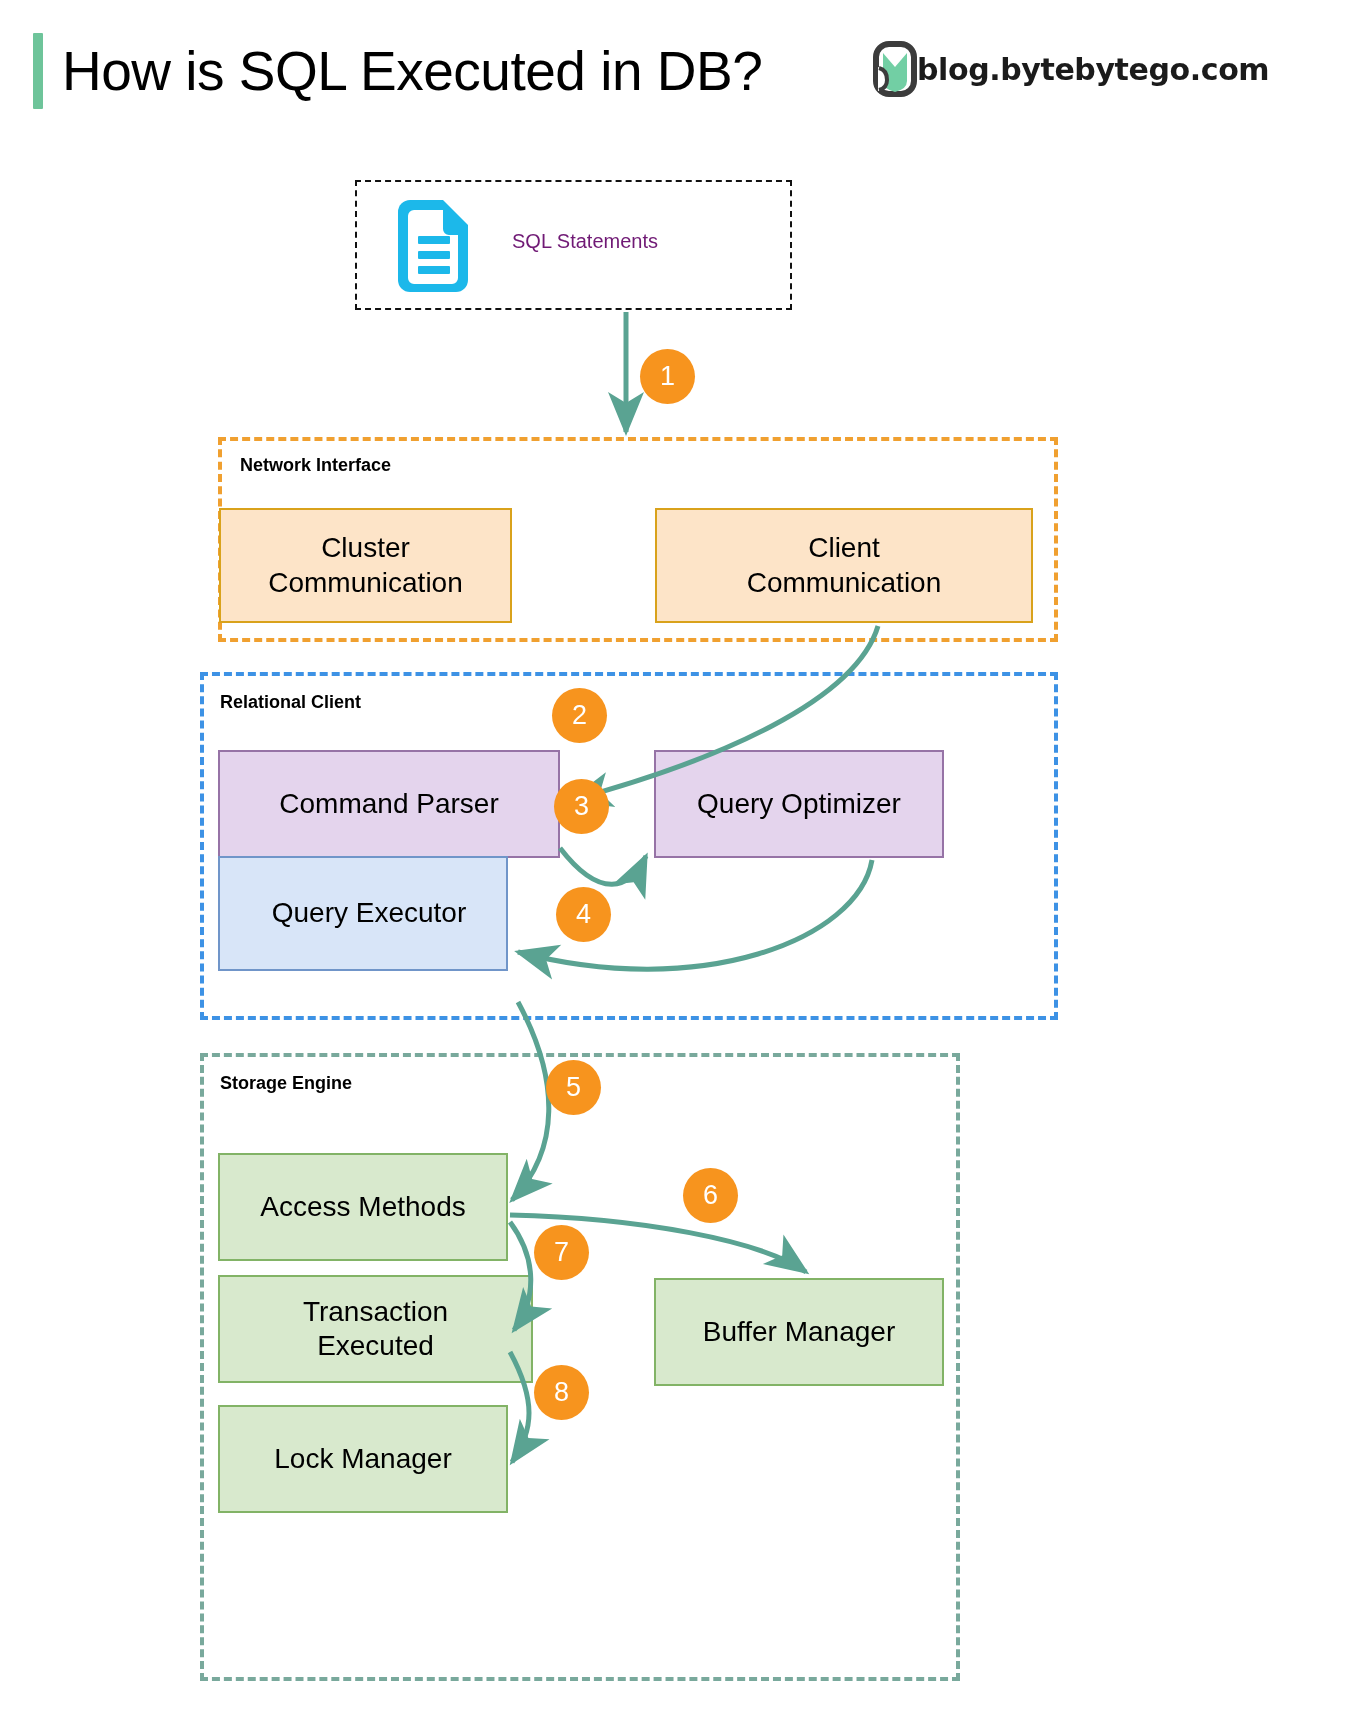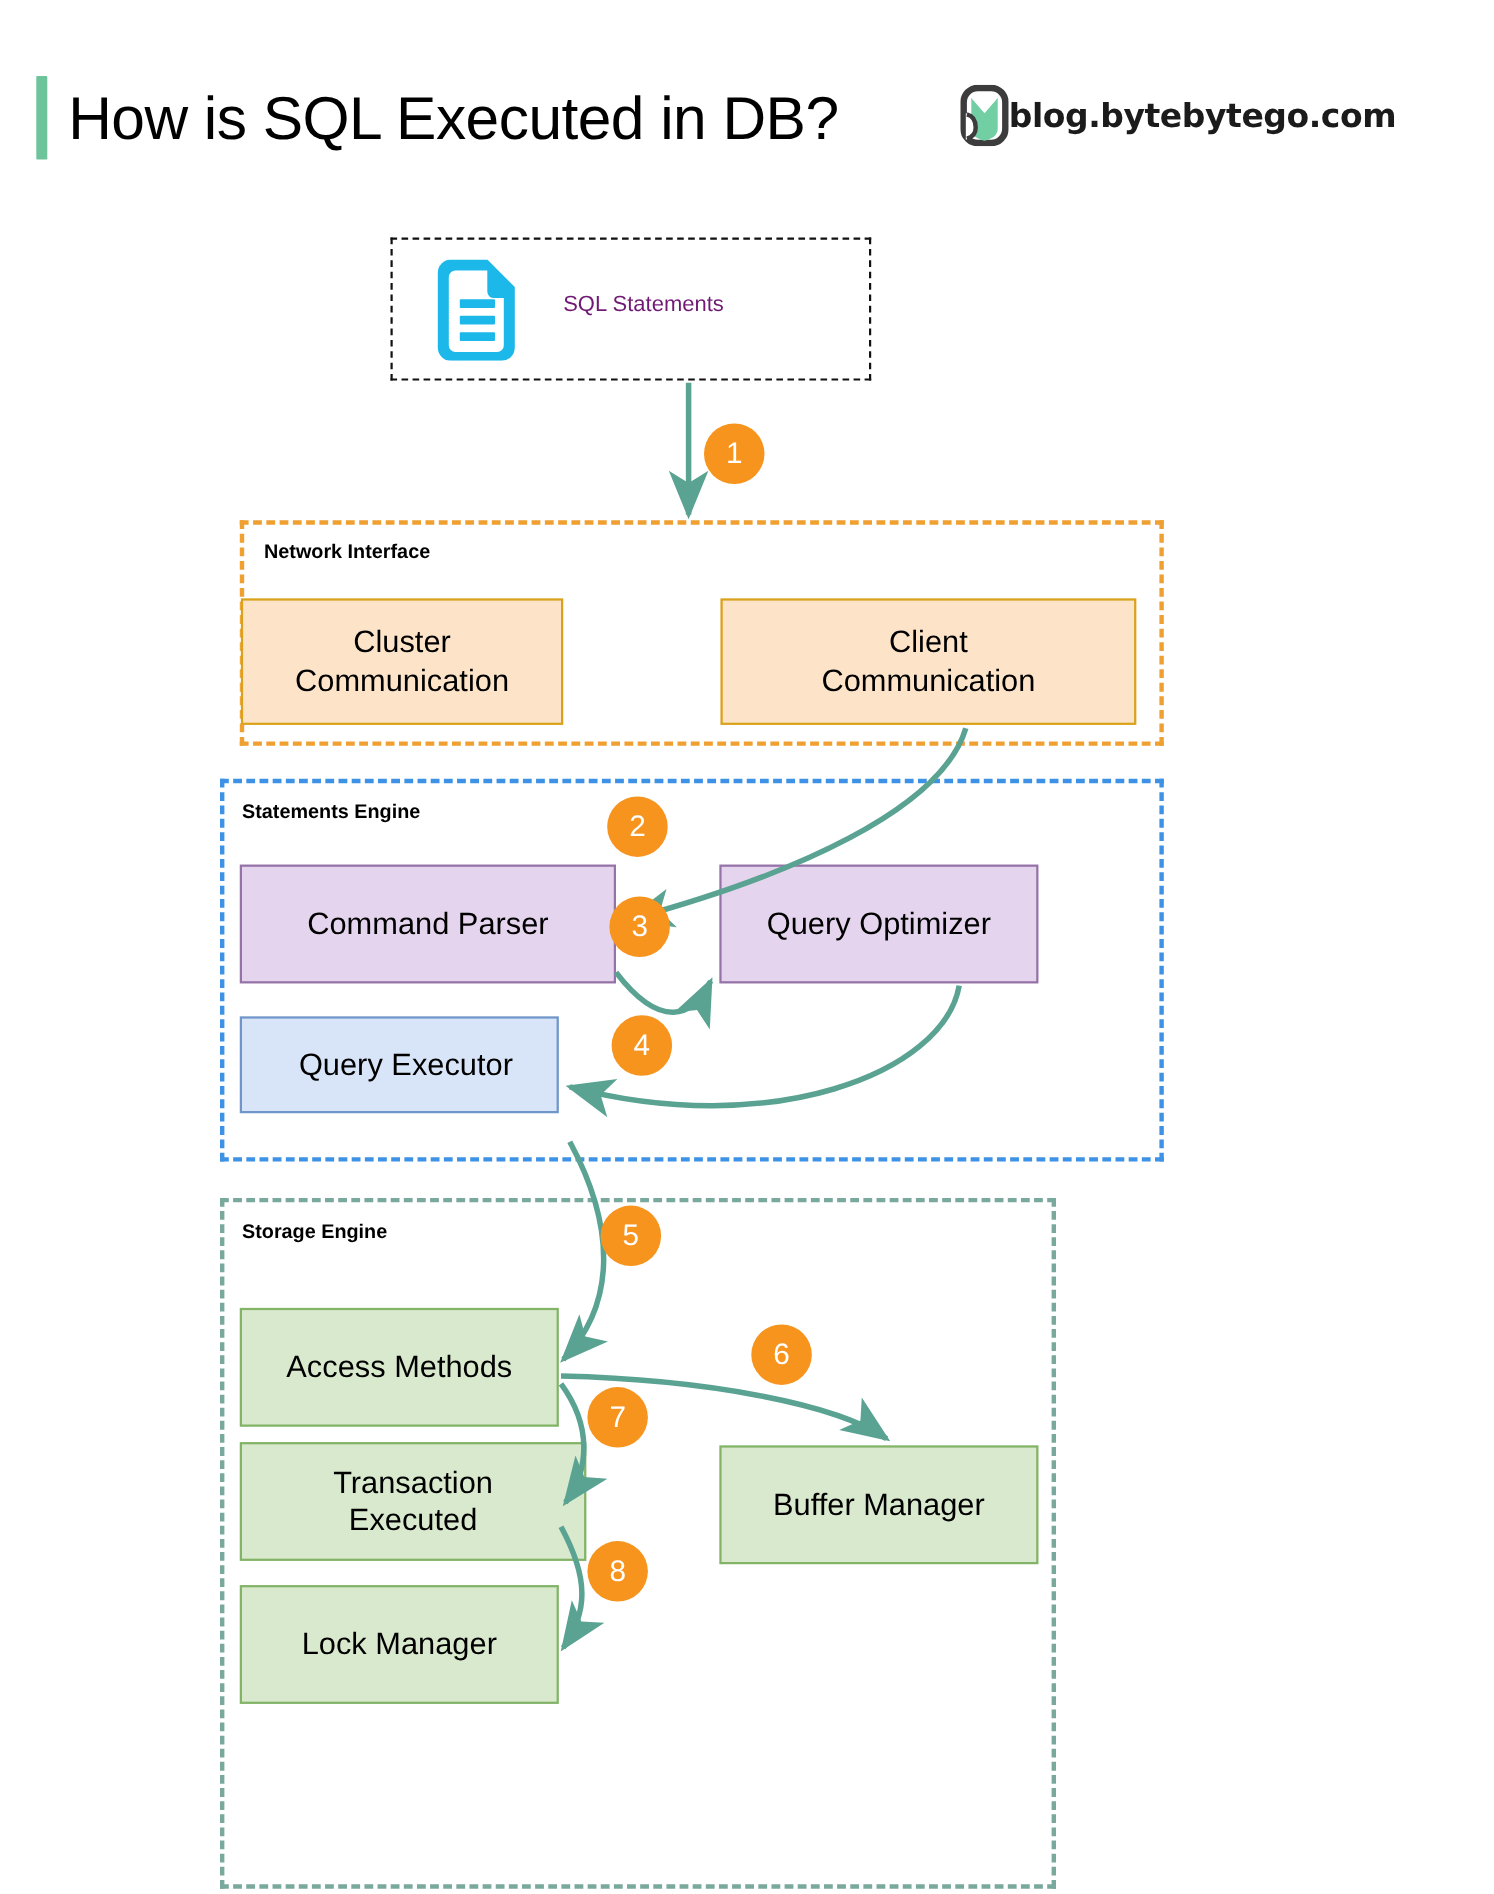--- a/index.html
+++ b/index.html
@@ -1,21 +1,21 @@
 <!DOCTYPE html>
 <html><head>
 <meta charset="utf-8">
 <style>
   html,body{margin:0;padding:0;background:#ffffff;}
   body{
     width:1358px;height:1722px;position:relative;overflow:hidden;
     font-family:"Liberation Sans","DejaVu Sans",sans-serif;
     color:#000000;
   }
-  #canvas{position:absolute;inset:0;margin-top:36px;}
+  #canvas{position:absolute;inset:0;}
 
   
   .header{position:absolute;left:0;top:0;width:1358px;height:140px;}
   .accent-bar{position:absolute;left:33px;top:33px;width:10px;height:76px;background:#6ec49a;border-radius:1px;}
   .page-title{
     position:absolute;left:62px;top:33px;height:76px;line-height:76px;
     font-size:55px;font-weight:400;letter-spacing:-0.5px;white-space:nowrap;color:#000;
   }
   .brand{position:absolute;left:873px;top:38px;height:62px;display:flex;align-items:center;gap:0;}
   .brand-logo{width:44px;height:56px;position:relative;display:block;}
@@ -94,31 +94,31 @@
 
   <div class="node" style="left:655px;top:508px;width:378px;height:115px;background:#fde4c8;border:2px solid #d9a21b;">
     <span>
       <span>Client</span><br>
       <span>Communication</span>
     </span>
   </div>
 
   <div class="group" style="left:200px;top:672px;width:858px;height:348px;
        border:4px dashed #3d92e5;"></div>
-  <div class="group-label" style="left:220px;top:692px;">Statements Engine</div>
+  <div class="group-label" style="left:220px;top:692px;">Relational Client</div>
 
   <div class="node" style="left:218px;top:750px;width:342px;height:108px;background:#e4d4ed;border:2px solid #9673a6;">
     <span>Command Parser</span>
   </div>
 
   <div class="node" style="left:654px;top:750px;width:290px;height:108px;background:#e4d4ed;border:2px solid #9673a6;">
     <span>Query Optimizer</span>
   </div>
 
-  <div class="node" style="left:218px;top:888px;width:290px;height:88px;background:#d8e5f8;border:2px solid #7095c9;padding-left:20px;">
+  <div class="node" style="left:218px;top:856px;width:290px;height:115px;background:#d8e5f8;border:2px solid #7095c9;padding-left:20px;">
     <span>Query Executor</span>
   </div>
 
   <div class="group" style="left:200px;top:1053px;width:760px;height:628px;
        border:4px dashed #79a99c;"></div>
   <div class="group-label" style="left:220px;top:1073px;">Storage Engine</div>
 
   <div class="node" style="left:218px;top:1153px;width:290px;height:108px;background:#d8e9cd;border:2px solid #82b366;">
     <span>Access Methods</span>
   </div>

